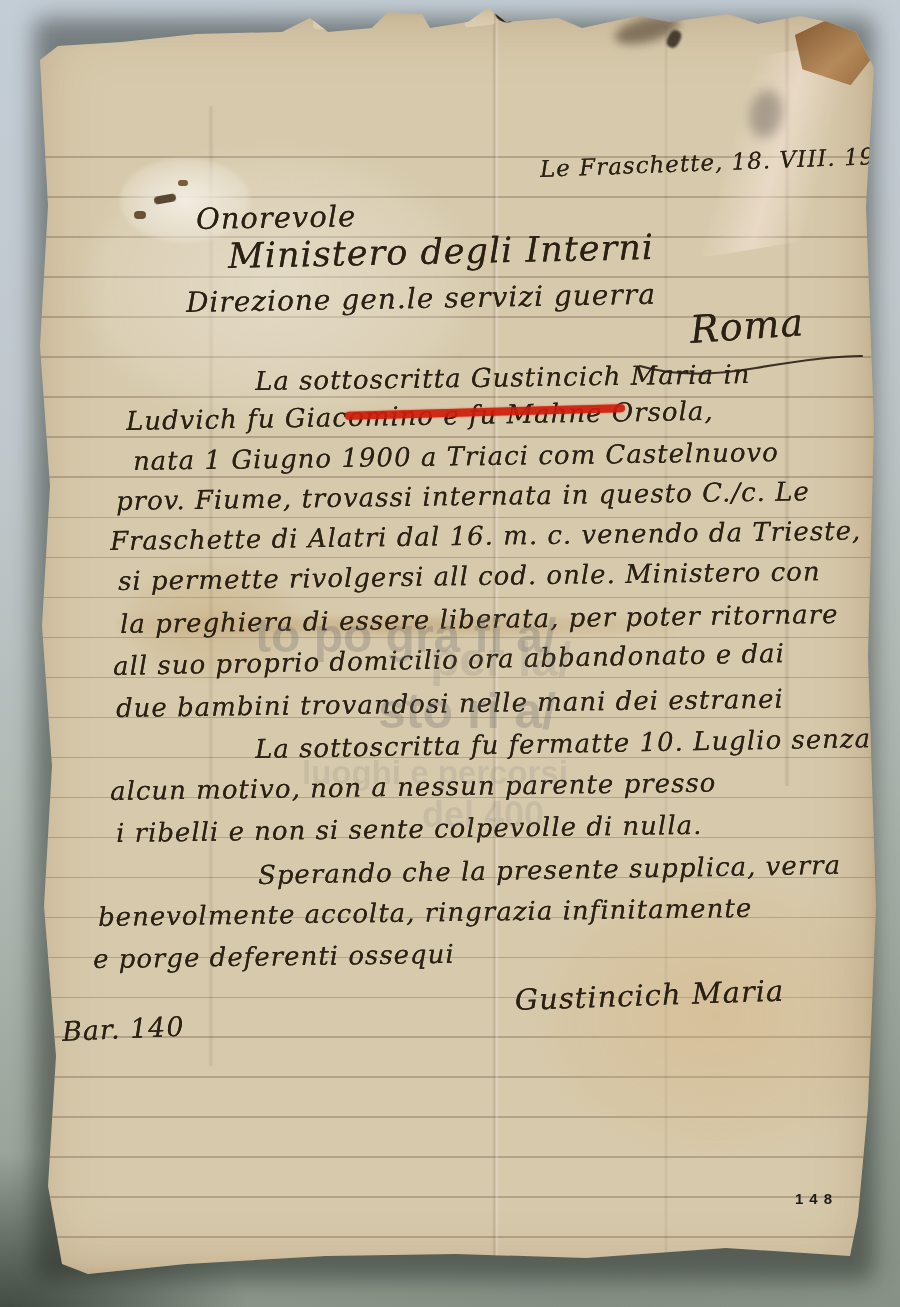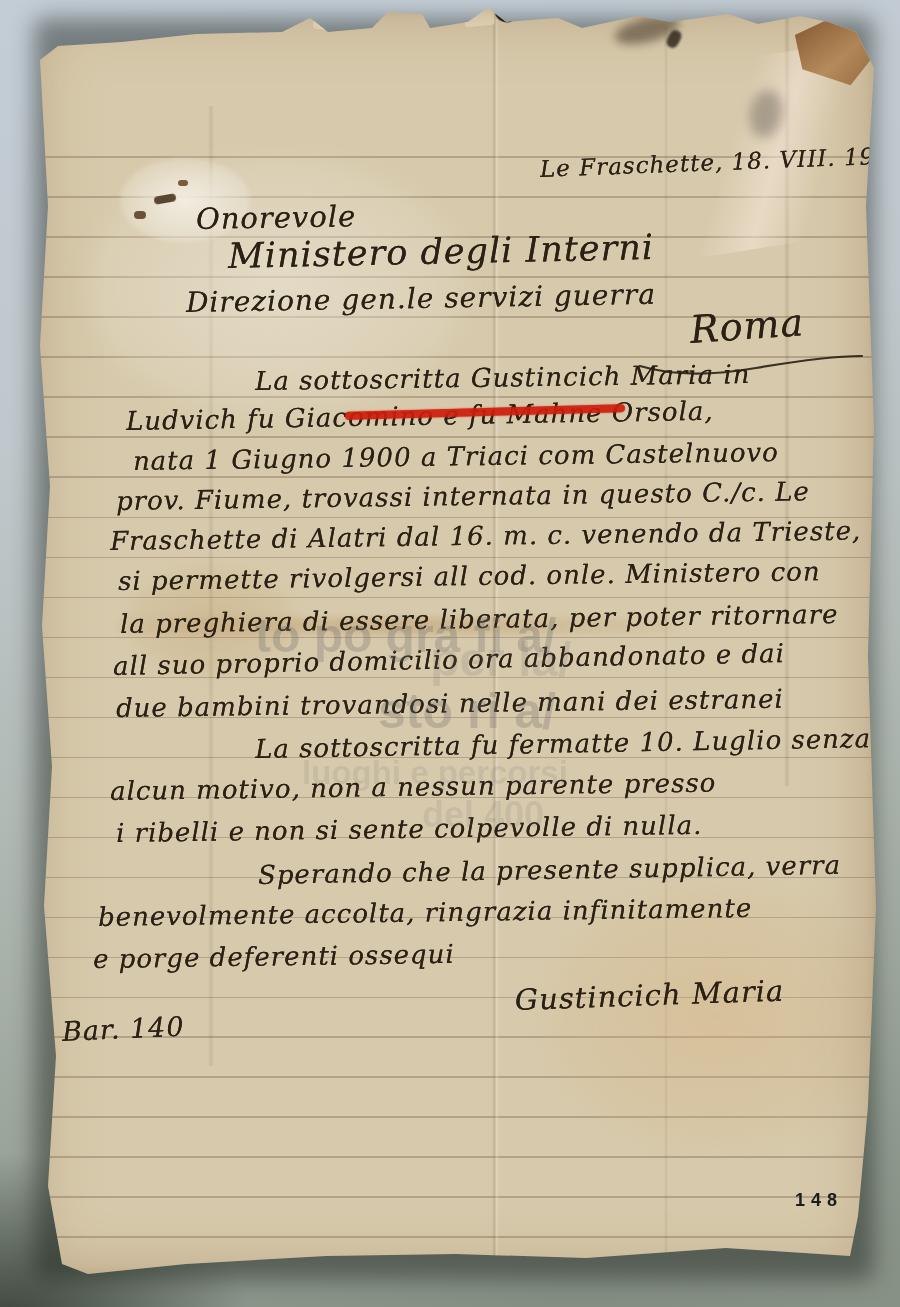--- a/index.html
+++ b/index.html
@@ -58,21 +58,21 @@
   }
   .red-underline{
     position:absolute; left:319px; top:402px; width:280px; height:8px;
     background:#cf1c0c; border-radius:5px; transform:rotate(-1.6deg);
     box-shadow:0 0 2px rgba(207,28,12,0.7); opacity:0.92; z-index:4;
   }
   .flourish{ position:absolute; z-index:3; }
   .page-stamp{
     position:absolute; left:769px; top:1184px;
     font-family:"Liberation Sans", sans-serif; font-weight:bold;
-    font-size:18px; letter-spacing:6px; color:#1c1c1e; z-index:3;
+    font-size:15px; letter-spacing:6px; color:#1c1c1e; z-index:3;
   }
 </style>
 </head>
 <body>
 
 <div class="scene">
 
   <div class="paper-shadow"></div>
 
   <div class="paper">

